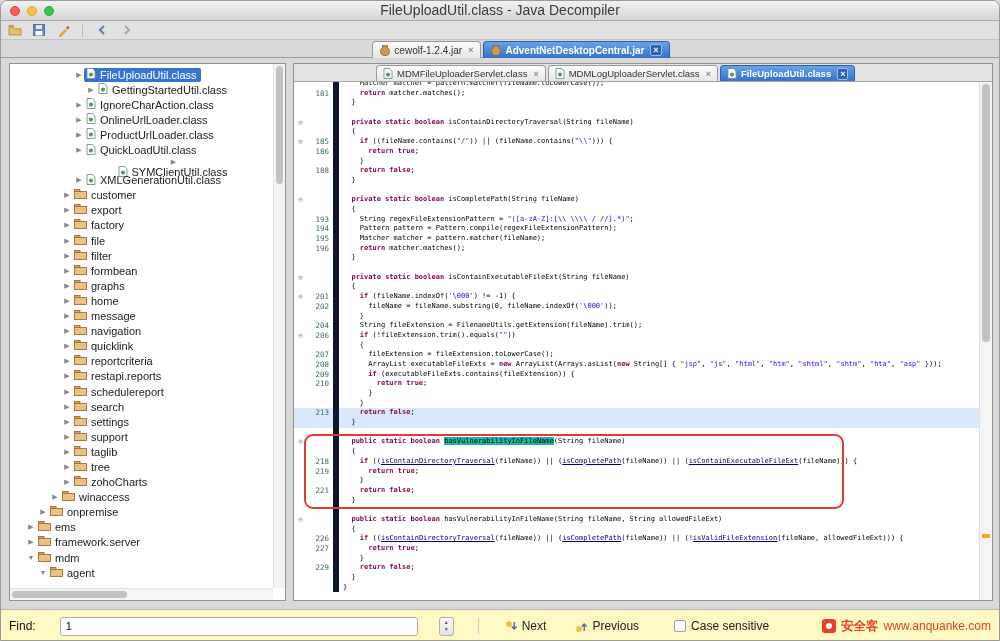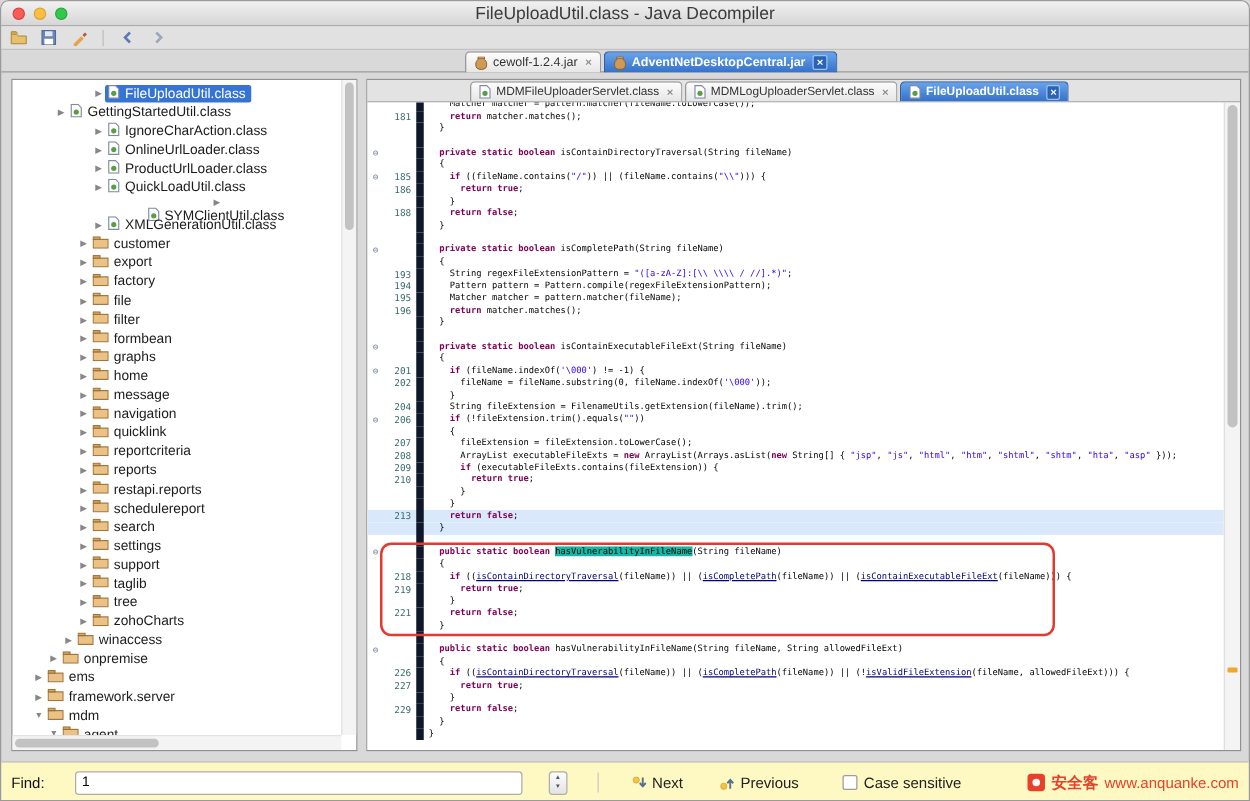--- a/index.html
+++ b/index.html
@@ -160,21 +160,21 @@
         <div class="tree-row selected" style="padding-left: 64px;">
           <span class="twisty">▶</span>
           <span class="node-box">
             <span class="node-icon"><svg width="10" height="11" viewBox="0 0 10 11">
                 <path d="M1 .5h5.4L9 3.1V10.5H1z" fill="#fff" stroke="#7d8ba1" stroke-width=".9"></path>
                 <circle cx="5" cy="6.6" r="2.1" fill="#5a9e43"></circle>
               </svg></span>
             <span class="node-label">FileUploadUtil.class</span>
           </span>
         </div>
-        <div class="tree-row" style="padding-left: 34px;">
+        <div class="tree-row" style="padding-left: 34px; justify-content: center;">
           <span class="twisty">▶</span>
           <span class="node-box">
             <span class="node-icon"><svg width="10" height="11" viewBox="0 0 10 11">
                 <path d="M1 .5h5.4L9 3.1V10.5H1z" fill="#fff" stroke="#7d8ba1" stroke-width=".9"></path>
                 <circle cx="5" cy="6.6" r="2.1" fill="#5a9e43"></circle>
               </svg></span>
             <span class="node-label">GettingStartedUtil.class</span>
           </span>
         </div>
         <div class="tree-row" style="padding-left: 64px;">
@@ -348,30 +348,20 @@
           </span>
         </div>
         <div class="tree-row" style="padding-left: 52px;">
           <span class="twisty">▶</span>
           <span class="node-box">
             <span class="node-icon"><svg width="13" height="10" viewBox="0 0 13 10">
                 <rect x=".5" y="2.5" width="12" height="7" fill="#ecc186" stroke="#9a7238" stroke-width=".9"></rect>
                 <rect x=".5" y=".5" width="5.5" height="2" fill="#d8a75c" stroke="#9a7238" stroke-width=".9"></rect>
               </svg></span>
             <span class="node-label">reportcriteria</span>
-          </span>
-        </div>
-        <div class="tree-row" style="padding-left: 52px;">
-          <span class="twisty">▶</span>
-          <span class="node-box">
-            <span class="node-icon"><svg width="13" height="10" viewBox="0 0 13 10">
-                <rect x=".5" y="2.5" width="12" height="7" fill="#ecc186" stroke="#9a7238" stroke-width=".9"></rect>
-                <rect x=".5" y=".5" width="5.5" height="2" fill="#d8a75c" stroke="#9a7238" stroke-width=".9"></rect>
-              </svg></span>
-            <span class="node-label">reports</span>
           </span>
         </div>
         <div class="tree-row" style="padding-left: 52px;">
           <span class="twisty">▶</span>
           <span class="node-box">
             <span class="node-icon"><svg width="13" height="10" viewBox="0 0 13 10">
                 <rect x=".5" y="2.5" width="12" height="7" fill="#ecc186" stroke="#9a7238" stroke-width=".9"></rect>
                 <rect x=".5" y=".5" width="5.5" height="2" fill="#d8a75c" stroke="#9a7238" stroke-width=".9"></rect>
               </svg></span>
             <span class="node-label">restapi.reports</span>

